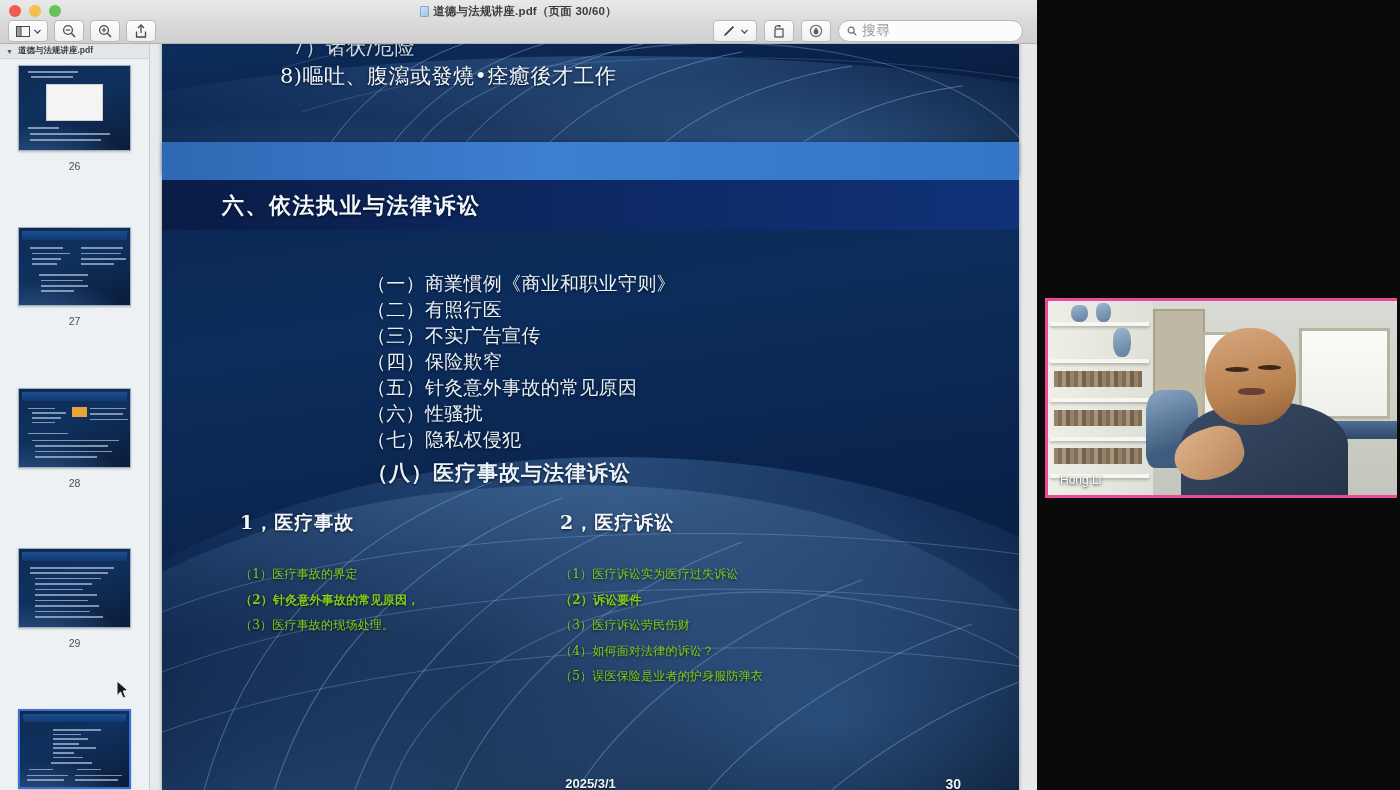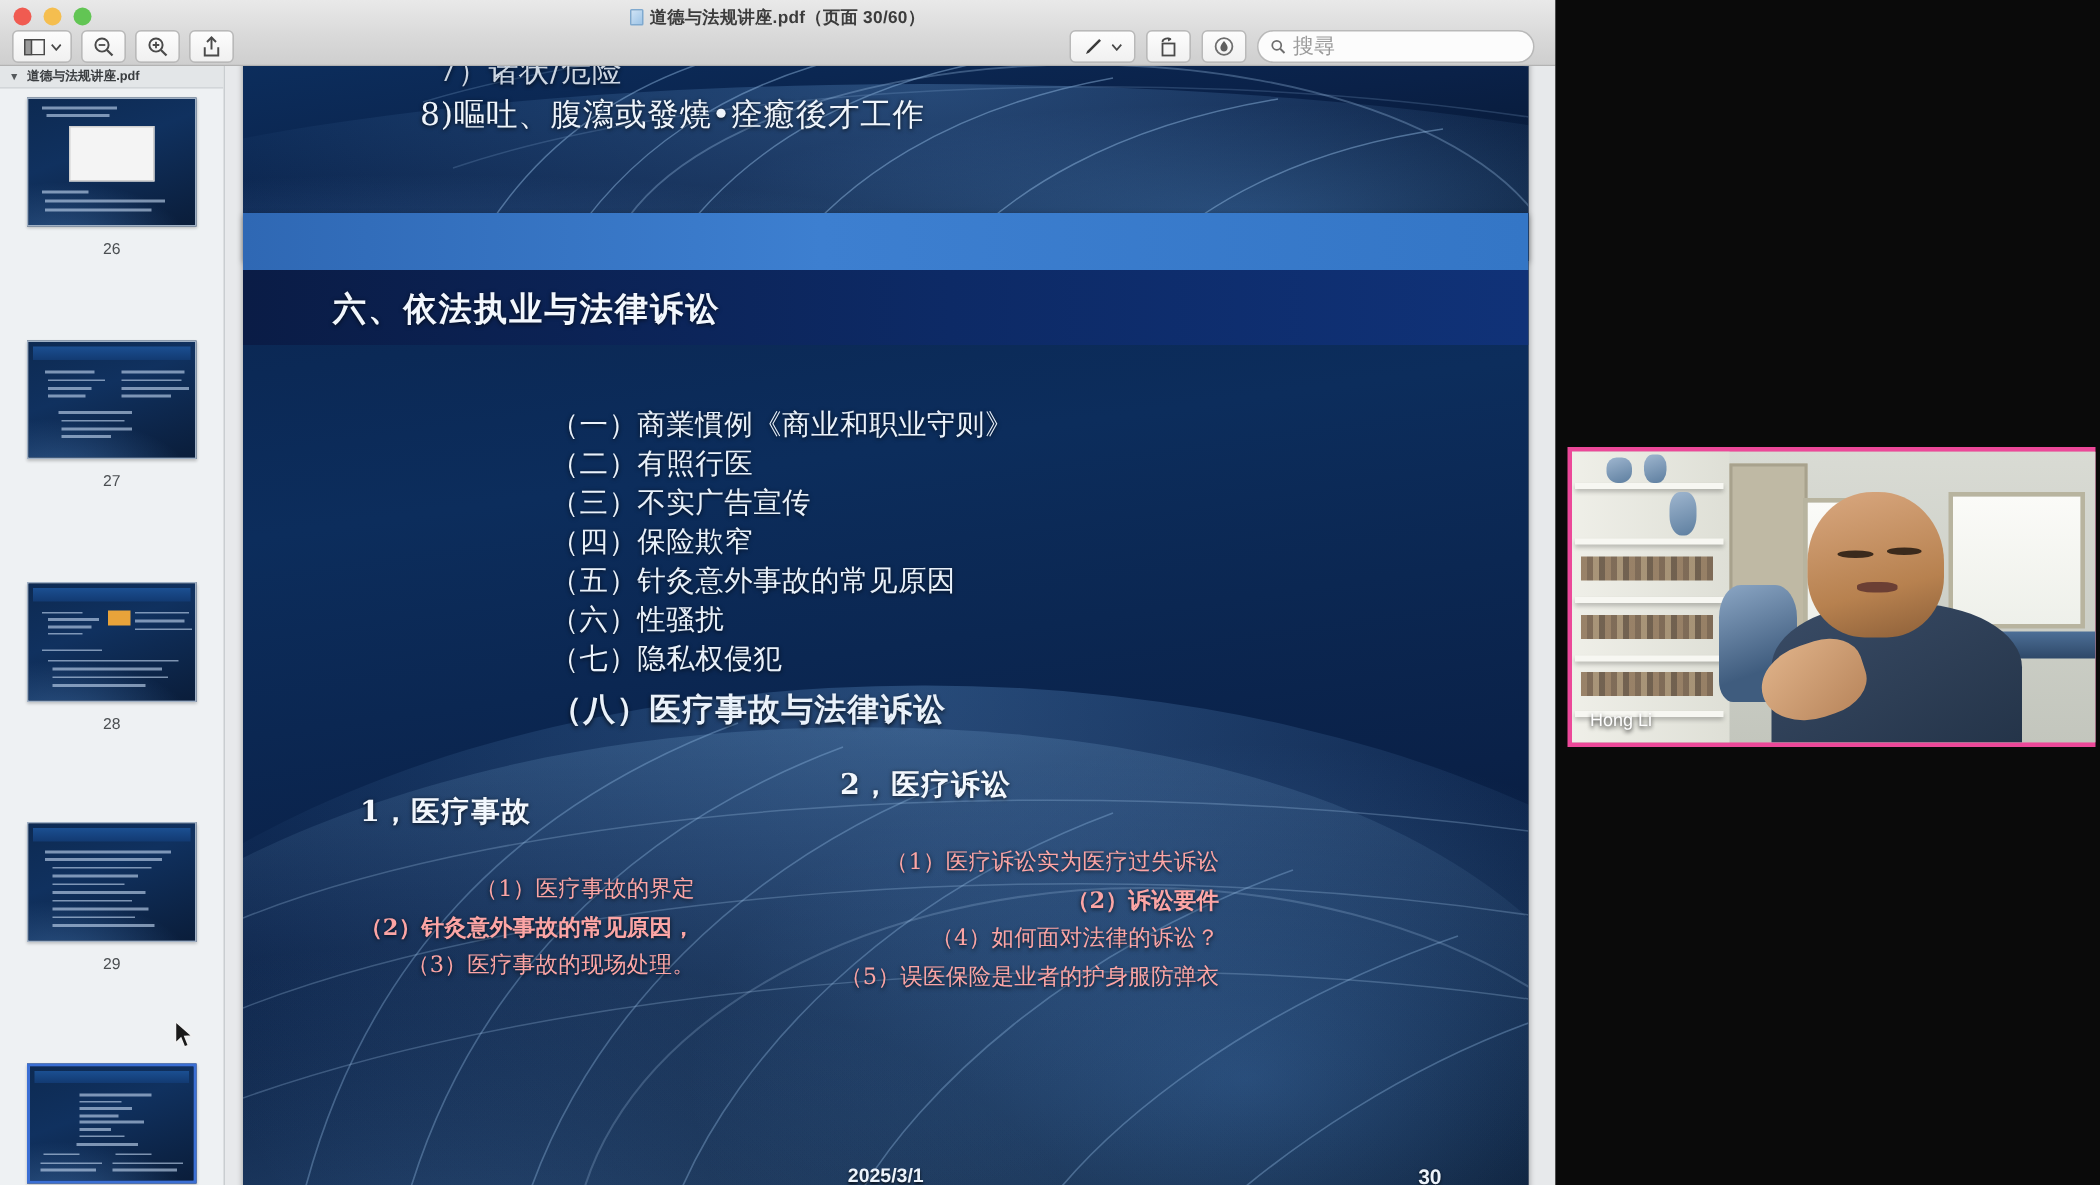--- a/index.html
+++ b/index.html
@@ -194,35 +194,34 @@
     font-family:"DejaVu Serif", serif;
     text-shadow:0 1px 3px rgba(0,0,0,.75);
     white-space:nowrap;
   }
   .toc .row.strong {
     font-weight:700; font-size:21px; margin-top:8px; letter-spacing:1px;
   }
 
   .cols { position:absolute; left:0; right:0; top:368px; }
   .col { position:absolute; }
-  .col.left { left:78px;margin-top:18px; }
+  .col.left { left:78px; }
   .col.right { left:398px; }
   .col .heading {
     font-size:19px; font-weight:700; color:#f2f7fd;
     letter-spacing:1px; margin-bottom:26px;
     font-family:"DejaVu Serif", serif;
     text-shadow:0 1px 3px rgba(0,0,0,.75);
     white-space:nowrap;
   }
   .col .item {
-    font-size:15px; color:#fca5a5; line-height:25.5px;
+    font-size:12px; color:#84cc16; line-height:25.5px;
     letter-spacing:.2px; white-space:nowrap;
     font-family:"DejaVu Serif", serif;
     text-shadow:0 1px 3px rgba(0,0,0,.75);
-    text-align:right;
   }
   .col .item.bold { font-weight:700; }
 
   
   #video-panel {
     position:absolute; left:1037px; top:0; width:363px; height:790px;
     background:#0a0a0a;
   }
   #video-tile {
     position:absolute; left:8px; top:298px; width:352px; height:200px;
@@ -566,20 +565,21 @@
           <div class="col left">
             <div class="heading">1，医疗事故</div>
             <div class="item">（1）医疗事故的界定</div>
             <div class="item bold">（2）针灸意外事故的常见原因，</div>
             <div class="item">（3）医疗事故的现场处理。</div>
           </div>
           <div class="col right">
             <div class="heading">2，医疗诉讼</div>
             <div class="item">（1）医疗诉讼实为医疗过失诉讼</div>
             <div class="item bold">（2）诉讼要件</div>
+            <div class="item">（3）医疗诉讼劳民伤财</div>
             <div class="item">（4）如何面对法律的诉讼？</div>
             <div class="item">（5）误医保险是业者的护身服防弹衣</div>
           </div>
         </div>
 
         <div class="slide-footer">
           <div class="date">2025/3/1</div>
           <div class="pageno">30</div>
         </div>
       </div>

